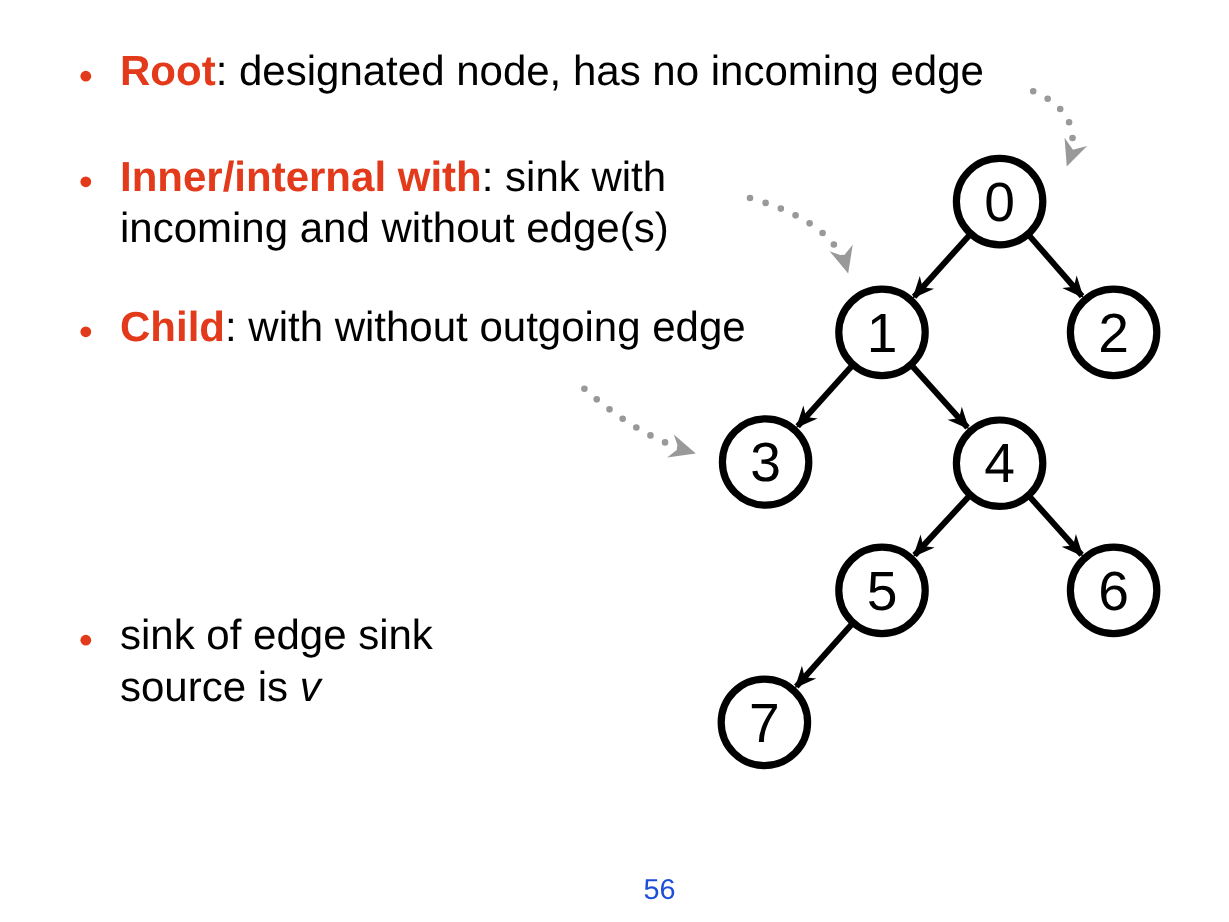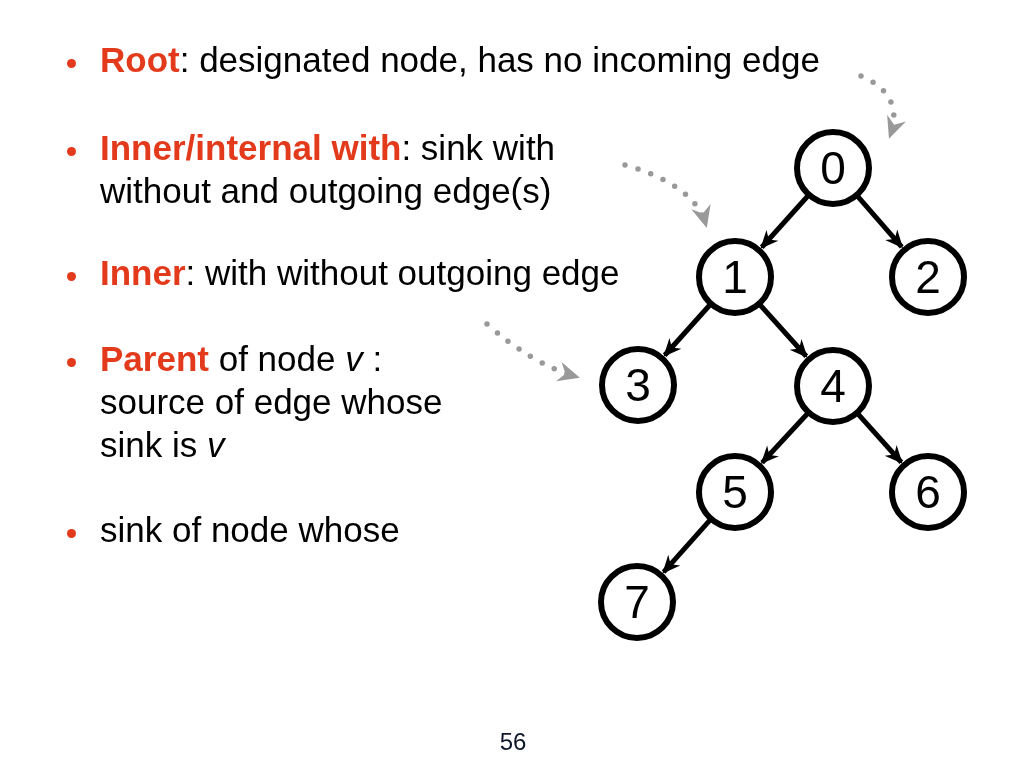--- a/index.html
+++ b/index.html
@@ -14,58 +14,51 @@
   .dot{position:absolute;left:-33px;top:21px;width:9px;height:9px;border-radius:50%;background:var(--accent);}
   .line{white-space:nowrap;}
   .seg-kw{font-weight:bold;color:var(--accent);}
   .seg-i{font-style:italic;}
   .seg-n{color:#000;}
   svg.tree{position:absolute;left:0;top:0;}
   .edge{stroke:#000;stroke-width:5;}
   .node-circle{fill:#fff;stroke:#000;stroke-width:6;}
   .node-label{font-size:46px;fill:#000;text-anchor:middle;}
   .pointer{fill:none;stroke:var(--pointer);stroke-width:5.5;stroke-dasharray:0 13.5;stroke-linecap:round;}
-  .pagenum{position:absolute;top:728px;left:463px;width:100px;text-align:center;font-size:24px;color:#0f172a;}
+  .pagenum{position:absolute;top:728px;left:463px;width:100px;text-align:right;font-size:24px;color:#1d4ed8;}
 </style>
 </head>
 <body>
 
 <div class="slide" style="--accent: #e23a1a; --pointer: #999999;">
   <div class="bullets">
       <div class="bullet b1">
         <span class="dot"></span>
         <div>
           <div class="line"><span class="seg-kw">Root</span><span class="seg-n">: designated node, has no incoming edge</span></div>
         </div>
       </div>
       <div class="bullet b2">
         <span class="dot"></span>
         <div>
           <div class="line"><span class="seg-kw">Inner/internal with</span><span class="seg-n">: sink with</span></div>
-          <div class="line"><span class="seg-n">without and outgoing edge(s)</span></div>
+          <div class="line"><span class="seg-n">incoming and without edge(s)</span></div>
         </div>
       </div>
       <div class="bullet b3">
         <span class="dot"></span>
         <div>
-          <div class="line"><span class="seg-kw">Inner</span><span class="seg-n">: with without outgoing edge</span></div>
-        </div>
-      </div>
-      <div class="bullet b4">
-        <span class="dot"></span>
-        <div>
-          <div class="line"><span class="seg-kw">Parent</span><span class="seg-n"> of node </span><span class="seg-i">v</span><span class="seg-n"> :</span></div>
-          <div class="line"><span class="seg-n">source of edge whose</span></div>
-          <div class="line"><span class="seg-n">sink is </span><span class="seg-i">v</span></div>
+          <div class="line"><span class="seg-kw">Child</span><span class="seg-n">: with without outgoing edge</span></div>
         </div>
       </div>
       <div class="bullet b5">
         <span class="dot"></span>
         <div>
-          <div class="line"><span class="seg-n">sink of node whose</span></div>
+          <div class="line"><span class="seg-n">sink of edge sink</span></div>
+          <div class="line"><span class="seg-n">source is </span><span class="seg-i">v</span></div>
         </div>
       </div>
     </div>
 
   <svg class="tree" width="1024" height="768" viewBox="0 0 1024 768">
     <defs>
       <marker id="ah-black" markerUnits="userSpaceOnUse" markerWidth="20" markerHeight="18" refX="17" refY="9" orient="auto">
         <path d="M1,1 L19,9 L1,17 L6.5,9 Z" fill="#000000"></path>
       </marker>
       <marker id="ah-gray" markerUnits="userSpaceOnUse" markerWidth="24" markerHeight="22" refX="20" refY="11" orient="auto">

